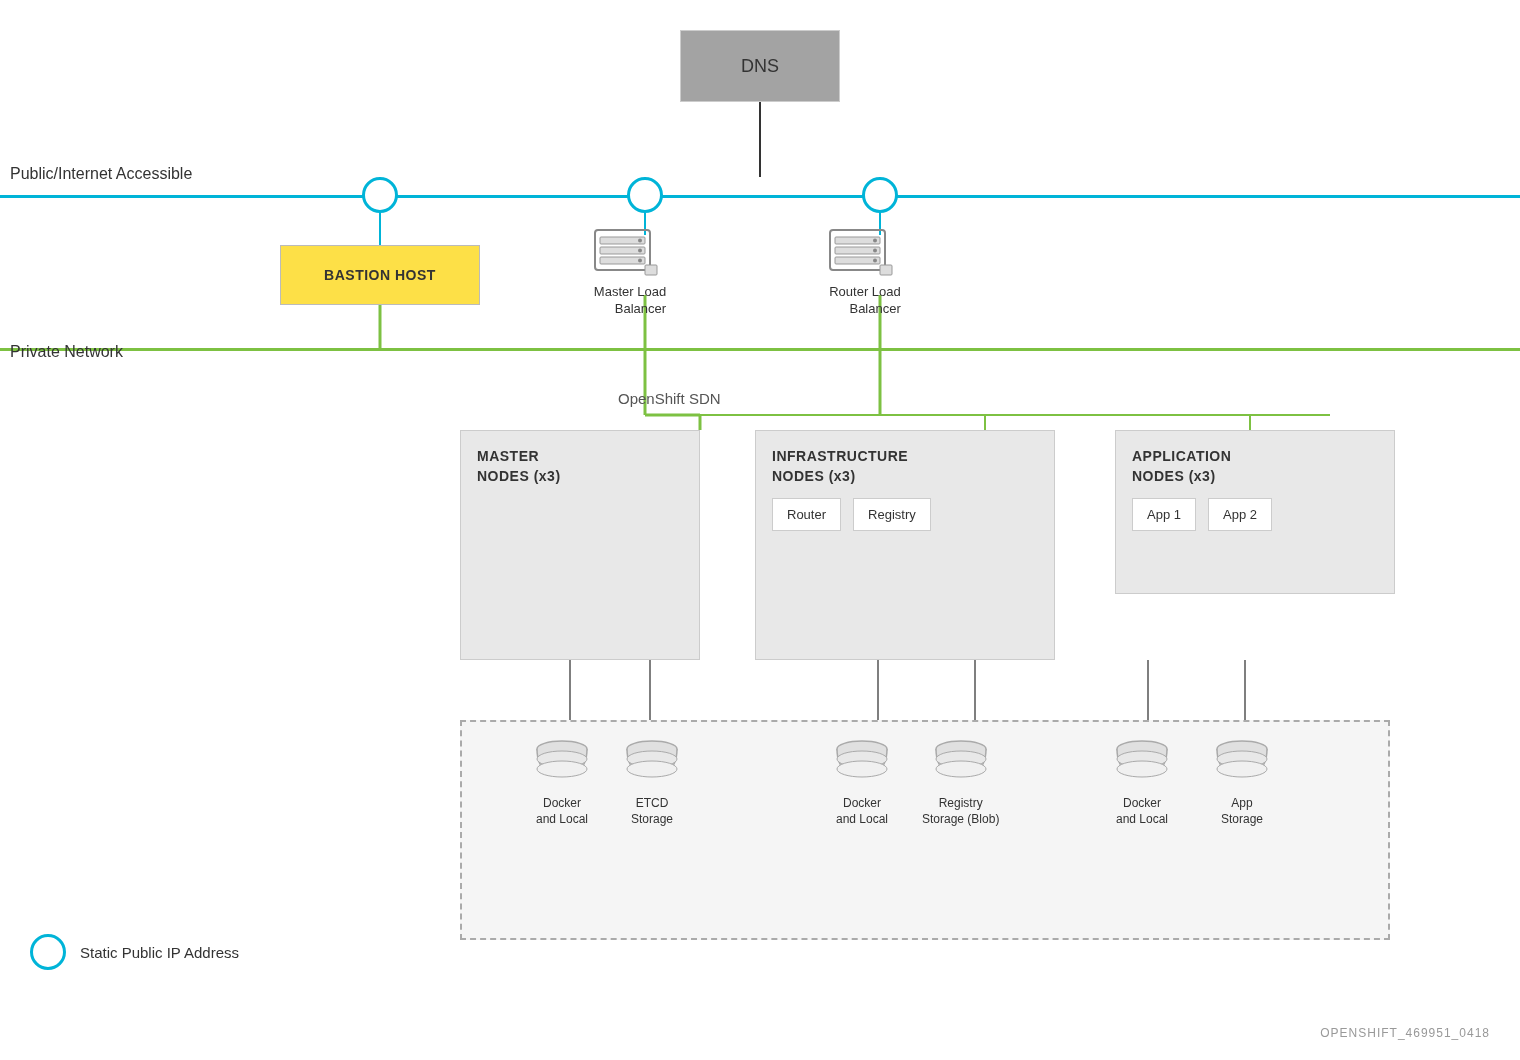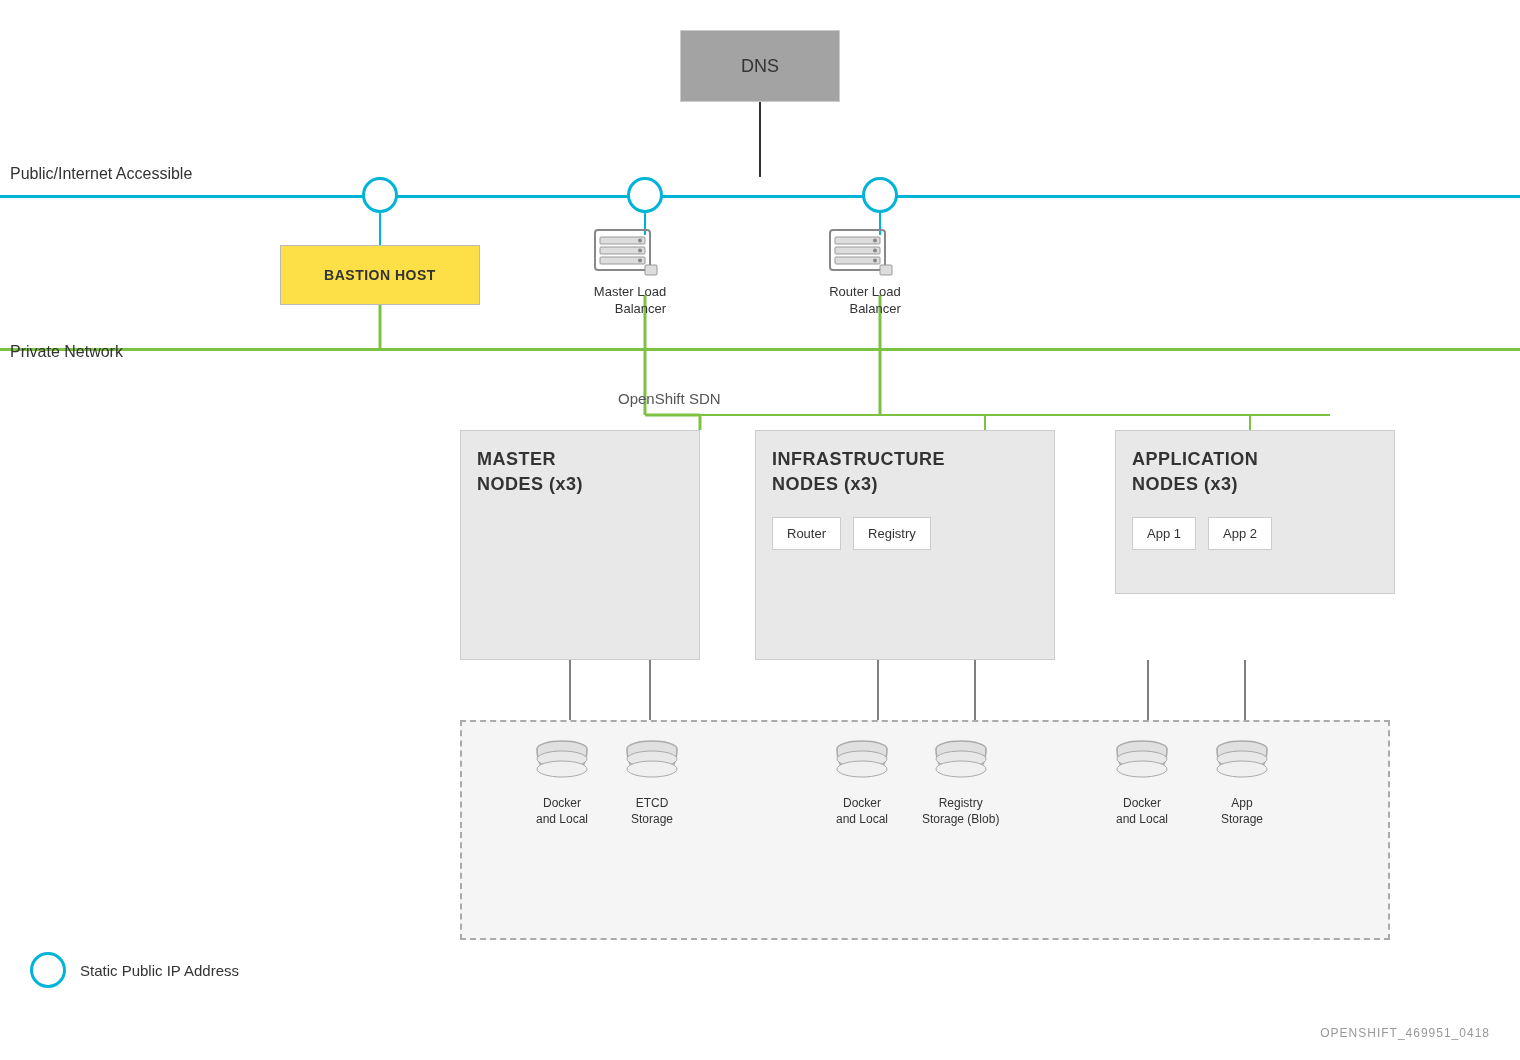--- a/index.html
+++ b/index.html
@@ -116,37 +116,36 @@
 
     
     .node-group {
       position: absolute;
       top: 430px;
       background: #e8e8e8;
       border: 1px solid #ccc;
       padding: 16px;
     }
     .node-group-title {
-      font-size: 18px;
+      font-size: 14px;
       font-weight: bold;
       color: #333;
       letter-spacing: 0.5px;
       margin-bottom: 12px;
       line-height: 1.4;
     }
 
     
     .sub-box {
       background: white;
       border: 1px solid #ccc;
       padding: 8px 14px;
       font-size: 13px;
       color: #333;
       display: inline-block;
-      margin-top: 8px;
     }
 
     
     .storage-area {
       position: absolute;
       top: 720px;
       left: 460px;
       right: 130px;
       height: 220px;
       border: 2px dashed #aaa;
@@ -164,21 +163,21 @@
       font-size: 12px;
       color: #333;
       text-align: center;
       margin-top: 14px;
       line-height: 1.3;
     }
 
     
     .legend {
       position: absolute;
-      bottom: 72px;
+      bottom: 90px;
       left: 30px;
       display: flex;
       align-items: center;
       gap: 14px;
     }
     .legend-circle {
       width: 36px;
       height: 36px;
       border-radius: 50%;
       border: 3px solid #00b4d8;

